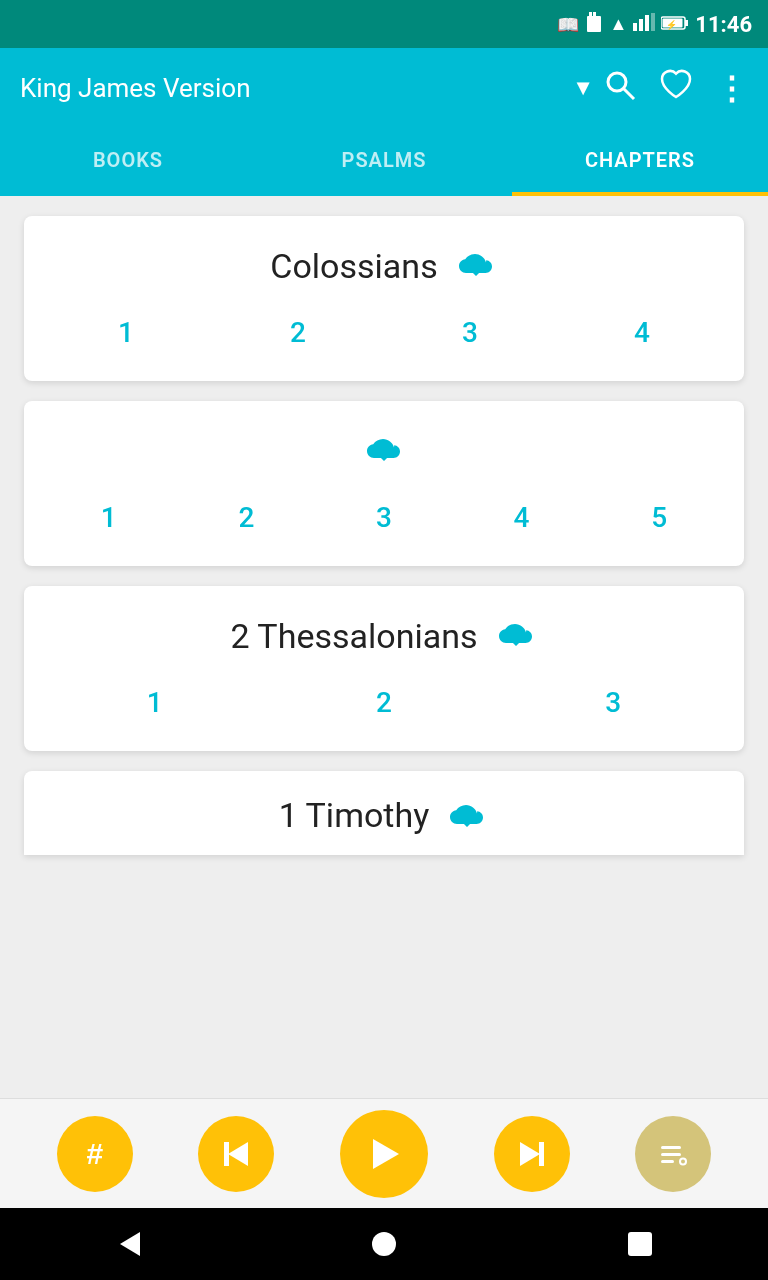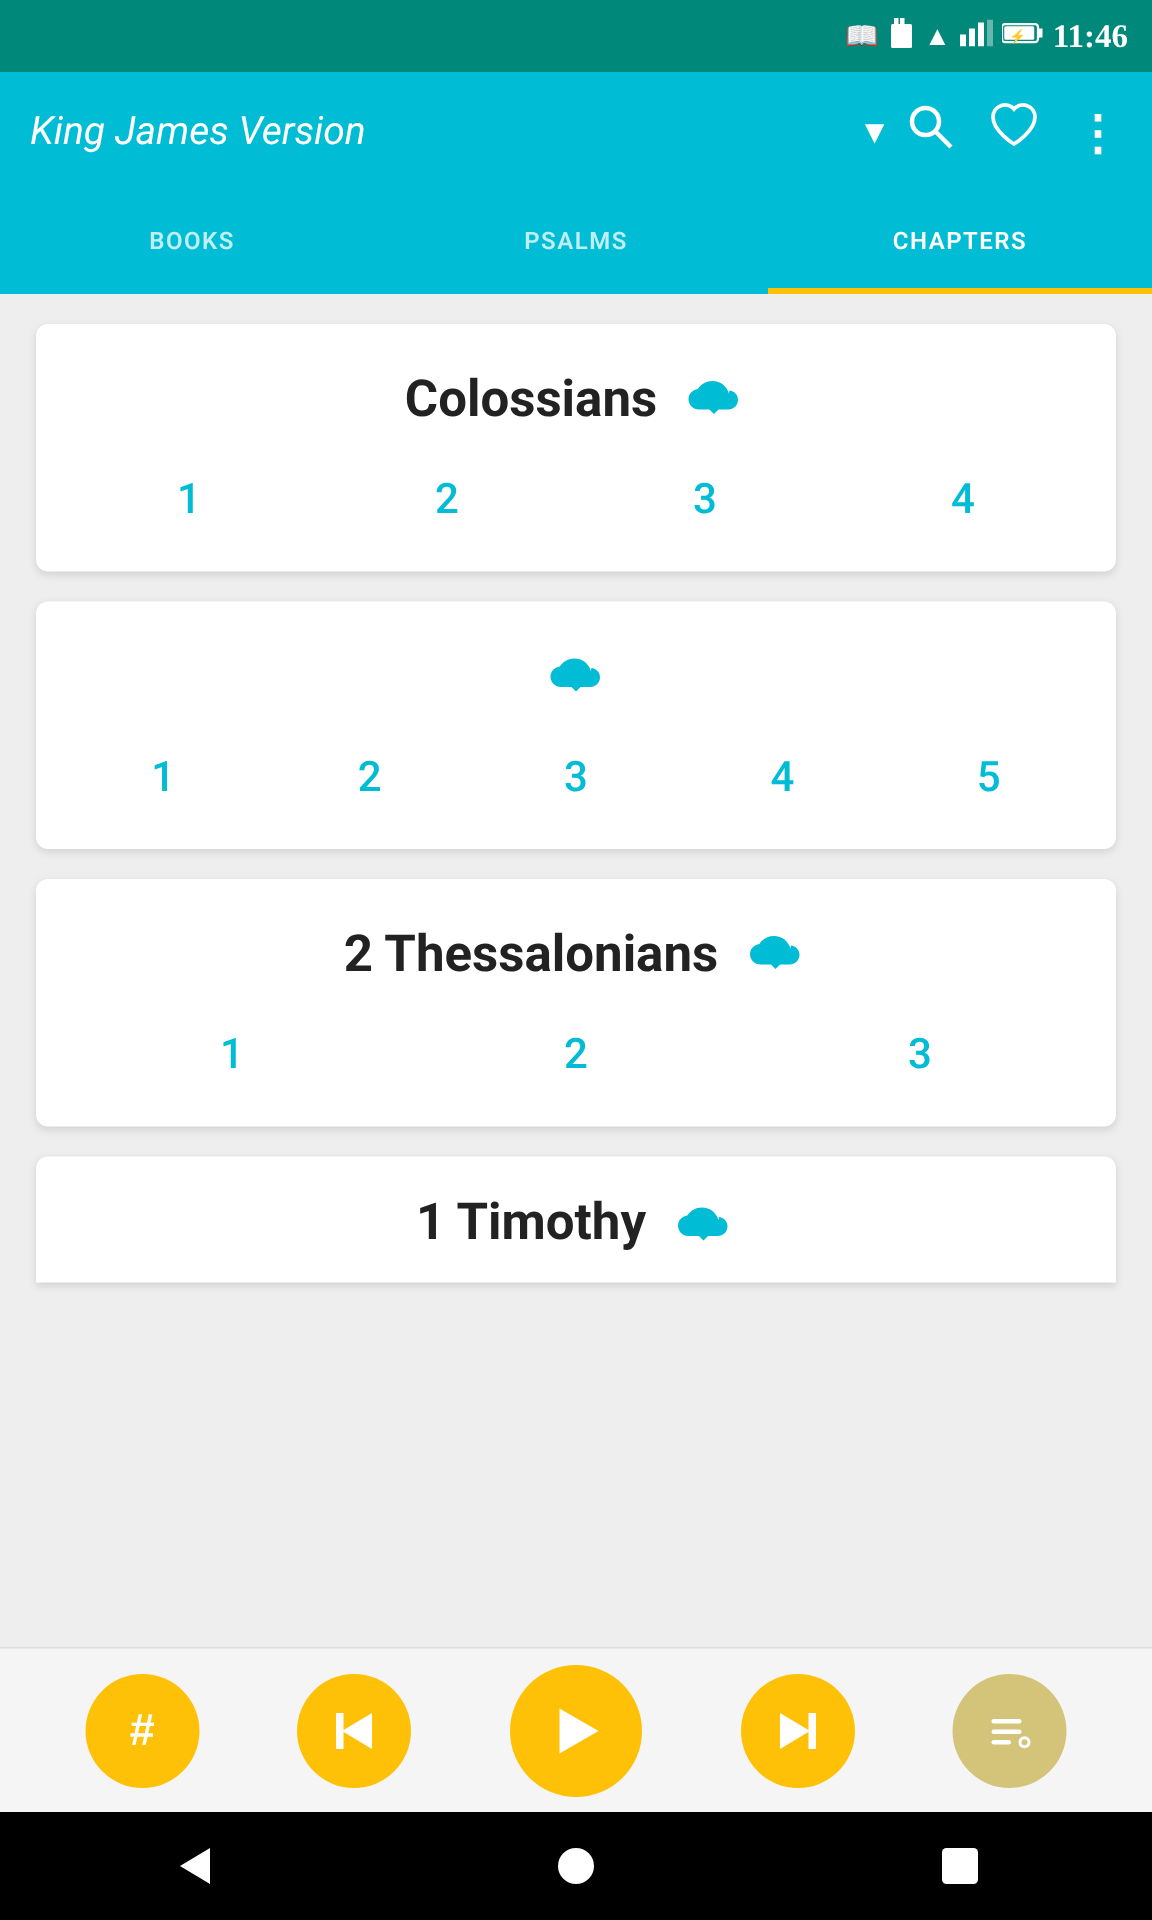--- a/index.html
+++ b/index.html
@@ -25,42 +25,40 @@
     }
     .status-icons {
       display: flex;
       align-items: center;
       gap: 6px;
     }
     .status-time {
       color: white;
       font-size: 22px;
       font-weight: bold;
-      font-family: Liberation Serif, serif;
     }
     .status-icon {
       color: white;
       font-size: 18px;
     }
 
     
     .top-bar {
       background: #00BCD4;
       height: 80px;
       display: flex;
       align-items: center;
       padding: 0 20px;
       gap: 10px;
     }
     .top-bar-title {
       color: white;
       font-size: 26px;
       font-weight: 400;
       flex: 1;
-      font-style: italic;
     }
     .top-bar-dropdown {
       color: white;
       font-size: 22px;
       cursor: pointer;
     }
     .top-bar-actions {
       display: flex;
       gap: 24px;
       align-items: center;
@@ -76,21 +74,21 @@
       background: #00BCD4;
       display: flex;
       height: 68px;
     }
     .tab {
       flex: 1;
       display: flex;
       align-items: center;
       justify-content: center;
       color: rgba(255,255,255,0.75);
-      font-size: 16px;
+      font-size: 20px;
       font-weight: 600;
       letter-spacing: 1px;
       cursor: pointer;
       border-bottom: 4px solid transparent;
       transition: color 0.2s;
     }
     .tab.active {
       color: white;
       border-bottom: 4px solid #FFC107;
     }
@@ -115,21 +113,21 @@
     }
     .book-title-row {
       display: flex;
       align-items: center;
       justify-content: center;
       gap: 16px;
       margin-bottom: 28px;
     }
     .book-title {
       font-size: 34px;
-      font-weight: 700;
+      font-weight: 400;
       color: #222;
     }
     .download-icon {
       width: 44px;
       height: 44px;
       cursor: pointer;
     }
     .chapter-numbers {
       display: flex;
       justify-content: space-around;

